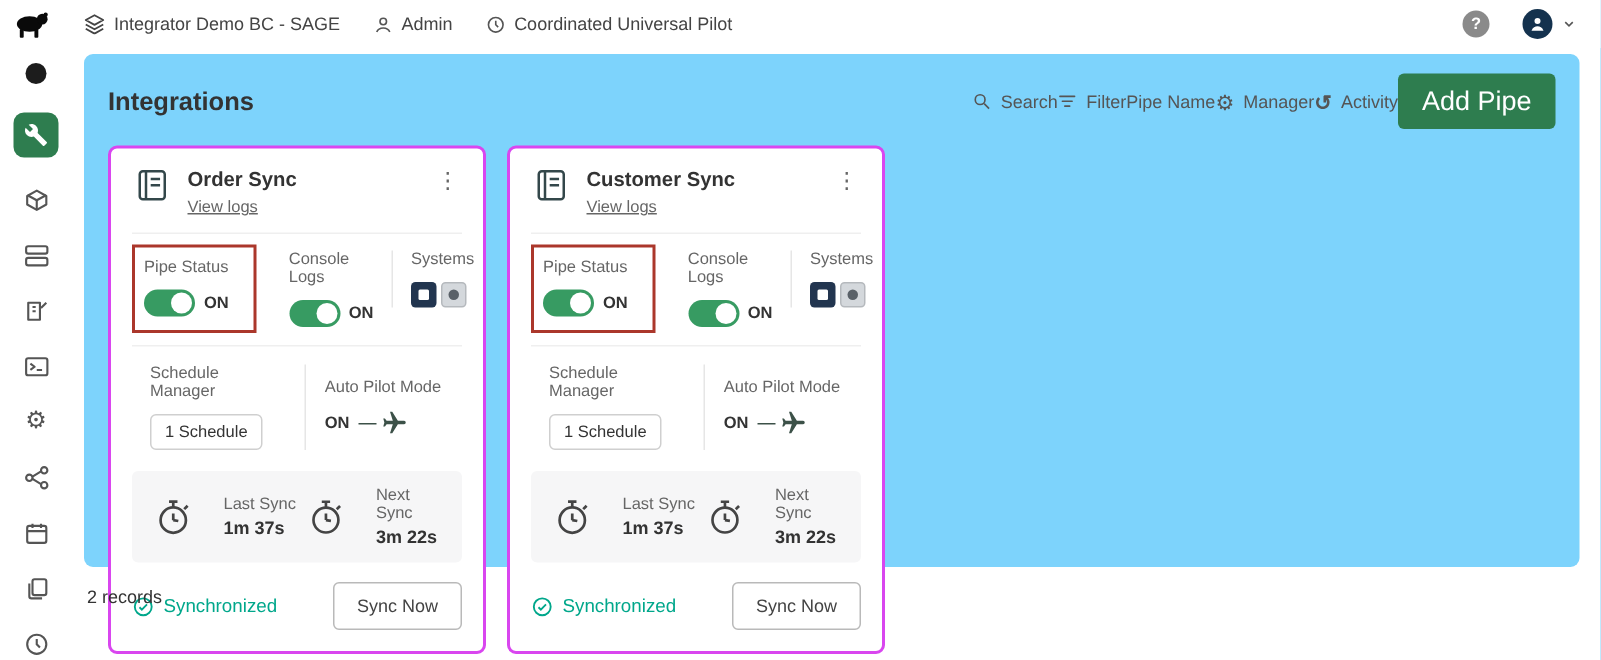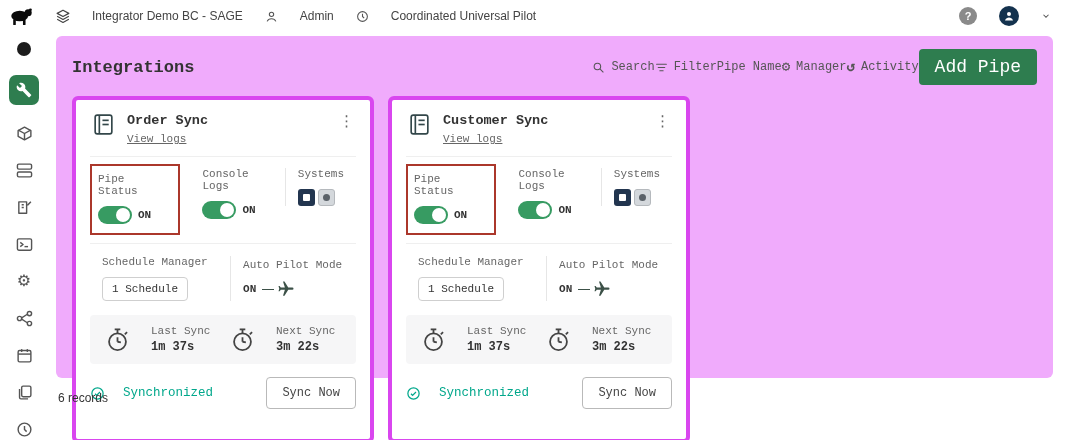--- a/index.html
+++ b/index.html
@@ -5,50 +5,50 @@
   * { box-sizing: border-box; }
   html,body { margin:0; padding:0; }
   body {
     width:1067px; height:440px; overflow:hidden; position:relative;
     background:#fff; font-family:"Liberation Sans", sans-serif; color:#333;
   }
   
   .topbar { position:absolute; top:0; left:0; right:0; height:32px;
     display:flex; align-items:center; gap:22px; padding:0 16px 0 8px;
     background:#fff; font-size:12px; color:#444; }
-  .tb-item { display:flex; align-items:center; gap:22px; white-space:nowrap;text-align:center; }
+  .tb-item { display:flex; align-items:center; gap:6px; white-space:nowrap;text-align:center; }
   .tb-spacer { flex:1; }
   .help-btn { width:18px; height:18px; border-radius:50%; background:#8a8a8a;
     color:#fff; font-size:11px; font-weight:bold; display:flex; align-items:center; justify-content:center; }
   .avatar { width:20px; height:20px; border-radius:50%; background:#14324e;
     display:flex; align-items:center; justify-content:center; }
   
   .sidebar { position:absolute; top:32px; left:0; width:48px; bottom:0;
     display:flex; flex-direction:column; align-items:center; padding-top:10px; gap:19px; background:#fff; }
   .sb-dot { width:14px; height:14px; border-radius:50%; background:#1c1c1c; }
   .sb-active { width:30px; height:30px; border-radius:7px; background:#2e7d4f;
     display:flex; align-items:center; justify-content:center; }
   .sb-ic { width:18px; height:18px; display:flex; align-items:center; justify-content:center;
     color:#555; font-size:16px; line-height:1; }
   .sb-ic svg { width:17px; height:17px; }
   
   .panel { position:absolute; left:56px; top:36px; width:997px; height:342px;
-    background:#f0abfc; border-radius:6px;font-family:Liberation Mono, monospace; }
+    background:#7dd3fc; border-radius:6px; }
   .panel-head { display:flex; align-items:center; justify-content:space-between;
     padding:13px 16px 11px; }
   .page-title { font-size:17px; font-weight:700; color:#333; }
   .tools { display:flex; align-items:center; font-size:12px; color:#555; }
   .tool { display:flex; align-items:center; gap:6px; cursor:pointer; }
   .glyph { font-size:14px; line-height:1; color:#555; }
   .add-btn { background:#2e7d4f; color:#fff; border:none; border-radius:4px;
     padding:8px 16px; font-size:18px; font-family:inherit; cursor:pointer; }
   
   .cards { display:flex; gap:14px; padding:0 16px; }
-  .card { width:302px; background:#fff; border:4px solid #d946ef; border-radius:6px;
-    padding:12px 14px 30px; }
+  .card { width:252px; background:#fff; border:2px solid #d946ef; border-radius:6px;
+    padding:12px 14px 14px; }
   .card-head { display:flex; align-items:flex-start; gap:10px; padding-bottom:9px;
     border-bottom:1px solid #efefef; }
   .card-title { font-size:13.5px; font-weight:600; color:#333; padding-top:1px; }
   .view-logs { font-size:11px; color:#666; text-decoration:underline; margin-top:5px; display:inline-block; cursor:pointer; }
   .kebab { margin-left:auto; color:#666; font-size:15px; cursor:pointer; padding:0 2px; }
   .status-row { display:flex; align-items:flex-start; padding:11px 0 10px; border-bottom:1px solid #efefef; }
   .scol { display:flex; flex-direction:column; gap:9px; padding:0 12px; justify-content:center; }
   .scol .slabel { font-size:11px; color:#666; }
   .div-l { border-left:1px solid #e6e6e6; }
   .hl-red { border:2px solid #ab372b; padding:7px 16px 9px 6px; margin:-4px 10px -2px 0; }
@@ -63,21 +63,21 @@
   .sched-row { display:flex; align-items:stretch; padding:12px 0 13px; }
   .chip { display:inline-block; border:1px solid #cfcfcf; border-radius:4px; background:#fff;
     padding:5px 9px; font-size:11px; color:#333; width:fit-content; }
   .ap-line { display:flex; align-items:center; gap:2px; font-size:11px; font-weight:700; color:#333; }
   .ap-dash { width:12px; height:0; border-top:1.5px solid #3c5148; margin:0 1px 0 4px; }
   .sync-box { display:flex; background:#f6f6f7; border-radius:4px; padding:10px 8px; margin-top:1px; }
   .sync-half { flex:1; display:flex; align-items:center; gap:20px; padding-left:6px; }
   .sync-label { font-size:11px; color:#666; }
   .sync-val { font-size:12px; color:#333; font-weight:700; margin-top:3px; }
   .card-foot { display:flex; align-items:center; justify-content:space-between; margin-top:13px; }
-  .synced { display:flex; align-items:flex-start; gap:18px; color:#00a78b; font-size:12.5px; }
+  .synced { display:flex; align-items:flex-start; gap:6px; color:#00a78b; font-size:12.5px; }
   .sync-now { background:#fff; border:1px solid #b9b9b9; border-radius:4px; padding:8px 15px;
     font-size:12px; color:#444; font-family:inherit; cursor:pointer; }
   .records { position:absolute; left:58px; top:391px; font-size:12px; color:#333; }
 </style>
 </head>
 <body>
 
 <div class="topbar">
   <span class="tb-item">
     <svg width="26" height="20" viewBox="0 0 40 30" fill="#0a0a0a">
@@ -420,13 +420,13 @@
             </svg>
           <span>Synchronized</span>
         </span>
         <button class="sync-now">Sync Now</button>
       </div>
     </div>
 
   </div>
 </div>
 
-<div class="records">6 records</div>
+<div class="records">2 records</div>
 
 </body></html>

